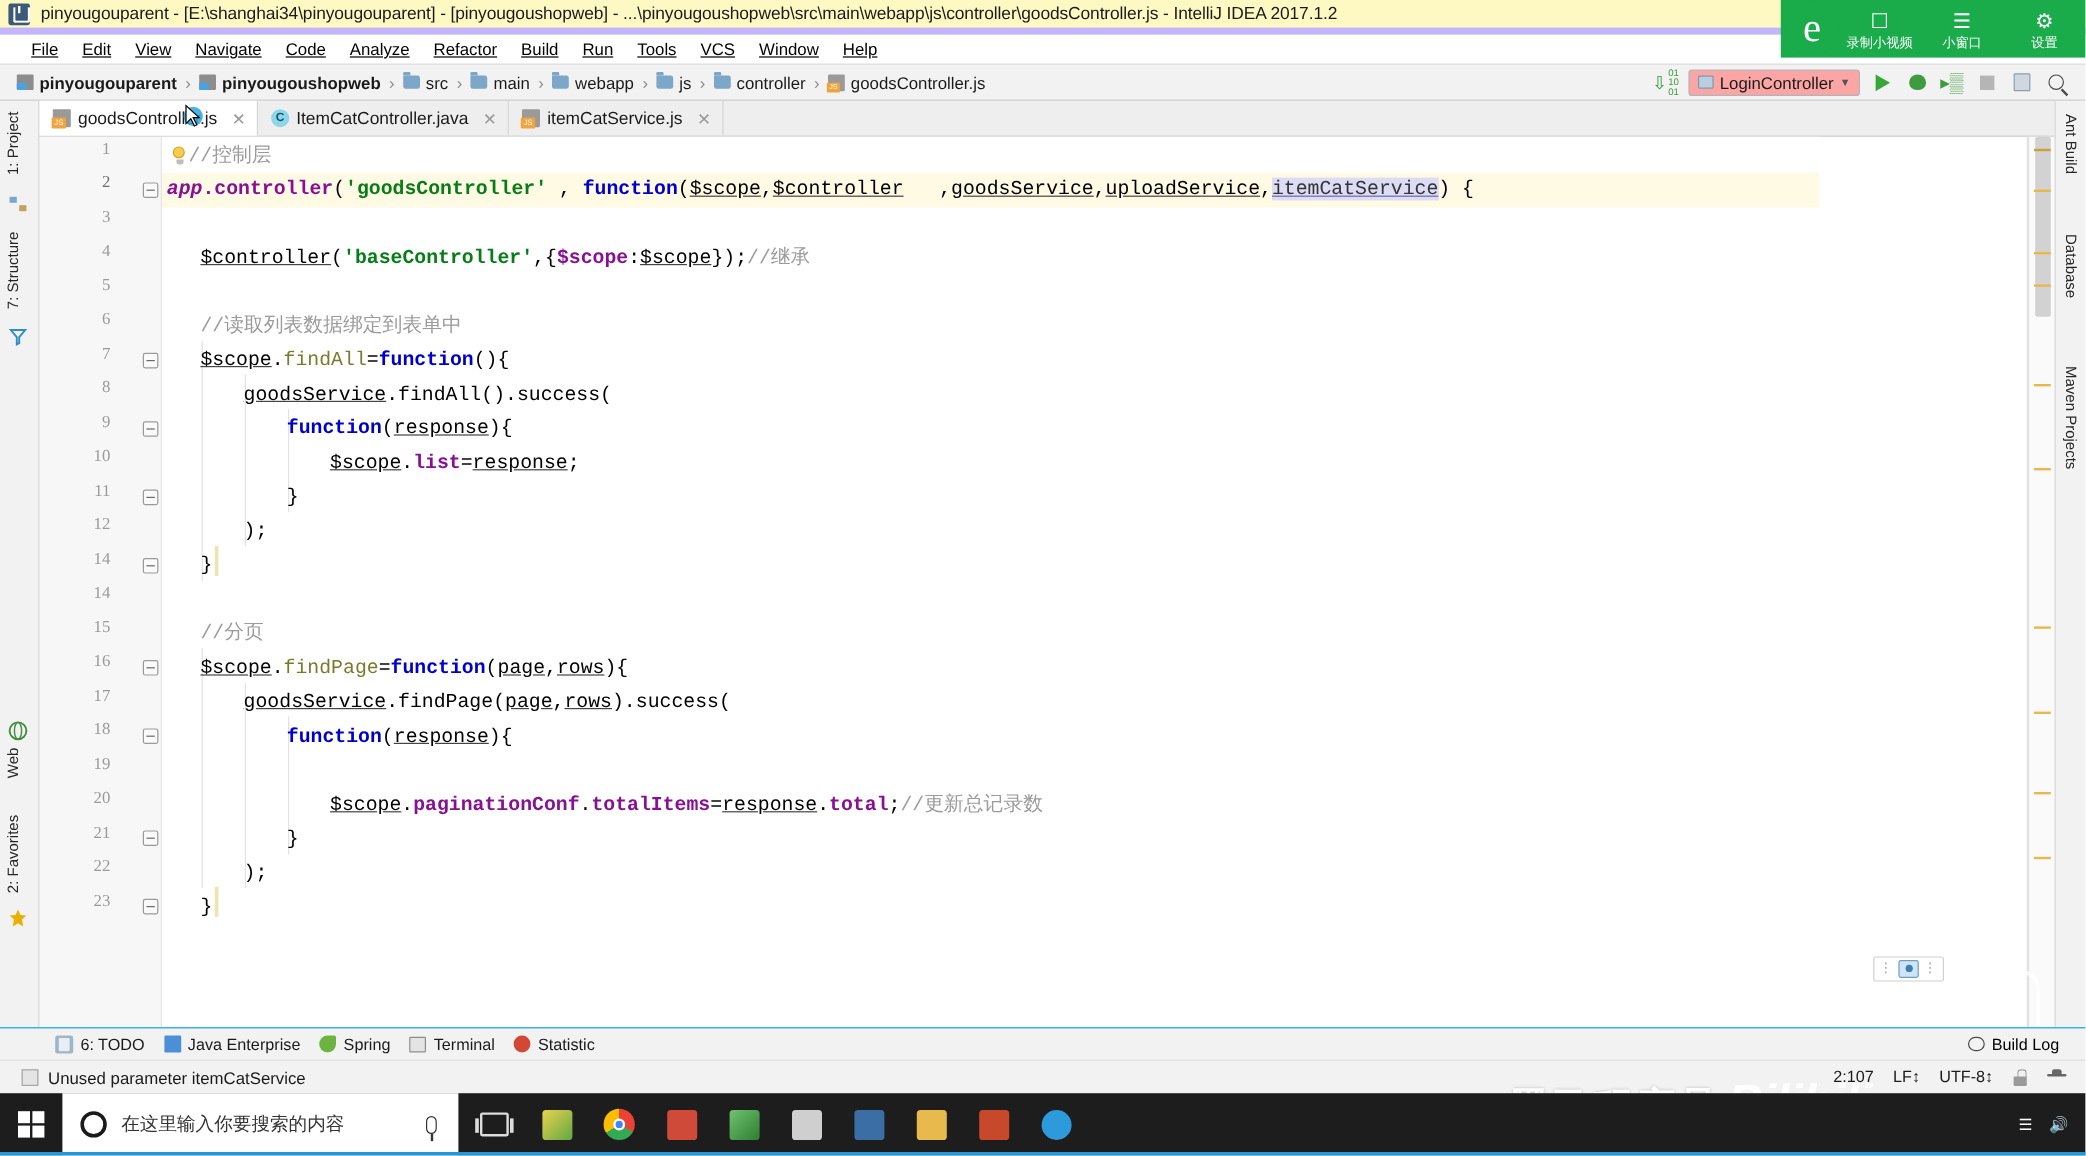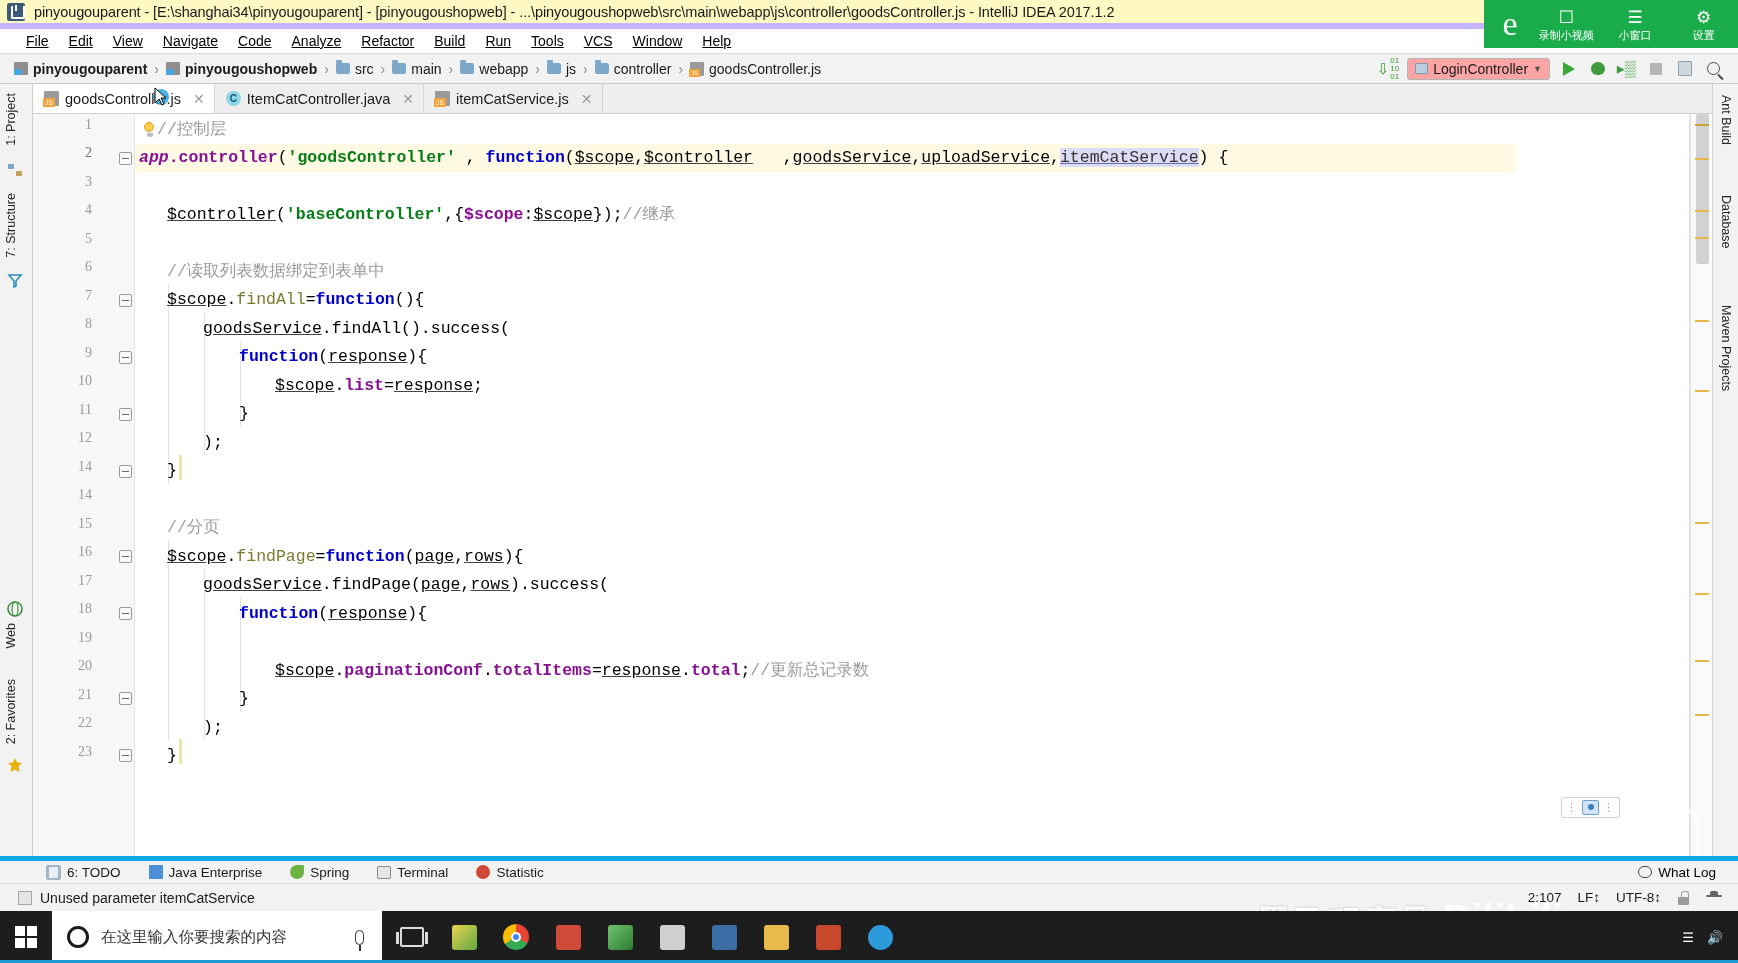--- a/index.html
+++ b/index.html
@@ -236,22 +236,22 @@
   .bili-round:before, .bili-round:after {
     content: ""; position: absolute; top: -13px; width: 3px; height: 15px; background: #fff;
   }
   .bili-round:before { left: 12px; transform: rotate(-35deg); }
   .bili-round:after  { right: 12px; transform: rotate(35deg); }
   .bili-play { width: 0; height: 0; border-left: 15px solid #ffffff; border-top: 9px solid transparent; border-bottom: 9px solid transparent; margin-left:4px; }
 
   
   .toolbottom {
     position: absolute; top: 856px; left: 0; width: 1738px; height: 27px;
-    background: #f2f2f2; border-top: 5px solid #0ea5e9; display: flex; align-items: center;
-    padding-left: 46px; gap: 28px;
+    background: #f2f2f2; border-top: 1px solid #0ea5e9; display: flex; align-items: center;
+    padding-left: 46px; gap: 16px;
   }
   .twitem { display: flex; align-items: center; gap: 6px; font-size: 13.5px; color: #1a1a1a; }
   .tw-todo { width: 15px; height: 15px; border-radius: 2px; background: #9fb6c6; position: relative; }
   .tw-todo:after { content:""; position:absolute; left:3px; top:2px; width:9px; height:11px; background:#e8eef3; border-radius:1px; }
   .tw-java { width: 14px; height: 14px; background: #4b8fd6; border-radius: 1px; }
   .tw-spring { width: 14px; height: 14px; border-radius: 50% 10% 50% 50%; background: #6db33f; }
   .tw-term { width: 14px; height: 13px; background: #e4e4e4; border: 1px solid #8d8d8d; border-radius: 1px; }
   .tw-stat { width: 14px; height: 14px; border-radius: 50%; background: #d14836; }
   .evlog { margin-left: auto; display: flex; align-items: center; gap: 6px; padding-right: 22px; font-size: 13.5px; }
   .evlog .bub { width: 14px; height: 12px; border: 1.6px solid #4a4a4a; border-radius: 7px; }
@@ -643,21 +643,21 @@
     <div class="twitem">
       <span class="tw-term"></span>
       <span>Terminal</span>
     </div>
     <div class="twitem">
       <span class="tw-stat"></span>
       <span>Statistic</span>
     </div>
     <div class="evlog">
       <span class="bub"></span>
-      <span>What Log</span>
+      <span>Build Log</span>
     </div>
   </div>
 
   <div class="statusbar">
     <div class="sb-left">
       <span class="sb-sq"></span>
       <span>Unused parameter itemCatService</span>
     </div>
     <div class="sb-right">
       <span>2:107</span>

